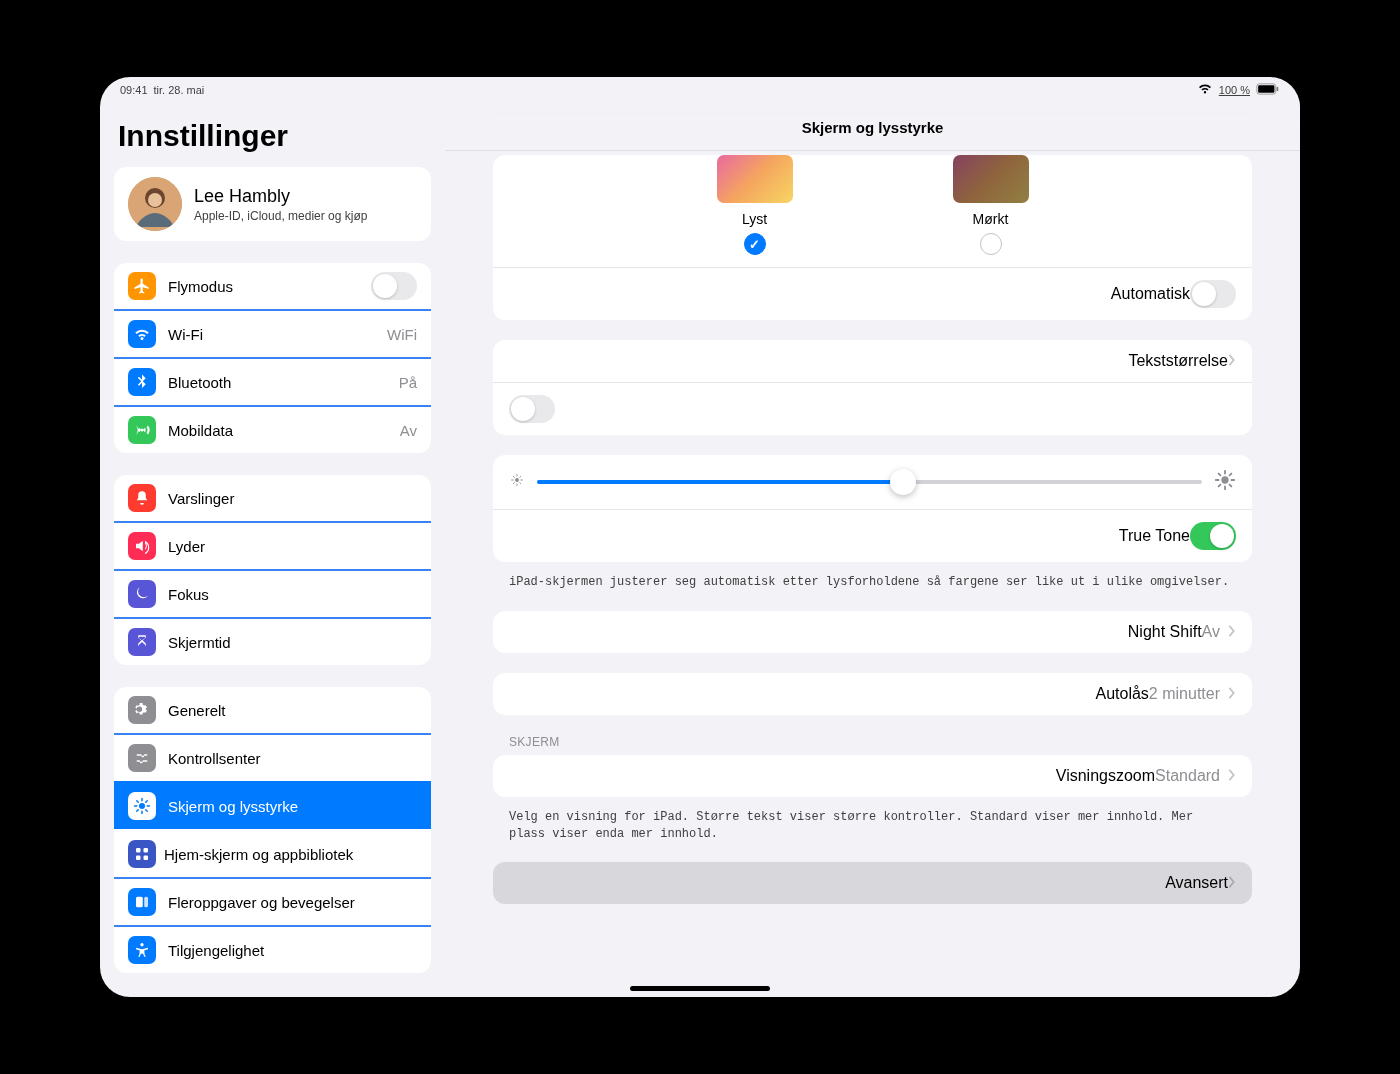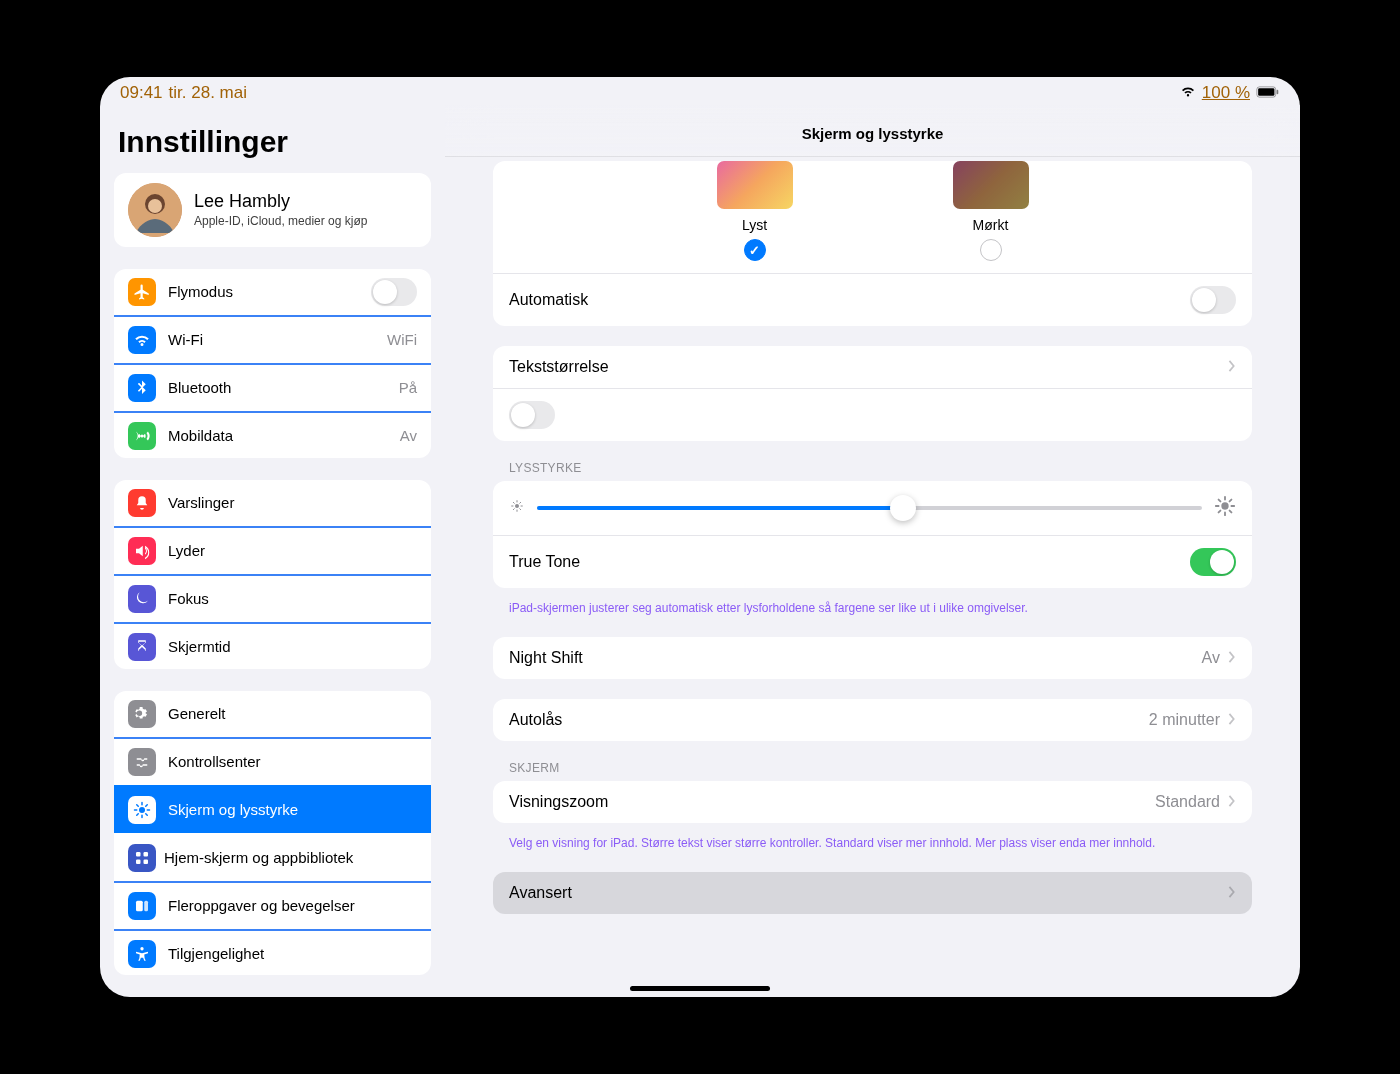--- a/index.html
+++ b/index.html
@@ -1,20 +1,20 @@
 <!DOCTYPE html>
 <html><head>
 <meta charset="utf-8">
 <style>
   * { box-sizing: border-box; margin: 0; padding: 0; font-family: -apple-system, BlinkMacSystemFont, "Segoe UI", Helvetica, Arial, sans-serif; }
   body { background: #000; display: flex; justify-content: center; align-items: center; min-height: 100vh; }
   .device { width: 1240px; height: 960px; background: #000; border-radius: 48px; padding: 20px; position: relative; }
   .screen { width: 100%; height: 100%; background: #f2f2f7; border-radius: 30px; overflow: hidden; display: flex; flex-direction: column; }
 
-  .statusbar { display: flex; justify-content: space-between; align-items: center; padding: 6px 20px 2px; font-size: 17px; font-weight: 500; color: #a16207; }
+  .statusbar { display: flex; justify-content: space-between; align-items: center; padding: 6px 20px 2px; font-size: 11px; font-weight: 500; color: #404040; }
   .statusbar .left { display:flex; gap:6px; align-items:center;}
   .statusbar .right { display:flex; align-items:center; gap:6px;text-decoration:underline; }
   .wifi-icon, .battery-icon { display:inline-block; }
 
   .content { flex:1; display:flex; overflow:hidden; }
   .sidebar { width: 345px; padding: 6px 14px 0; display:flex; flex-direction:column; overflow:hidden;}
   .sidebar h1 { font-size: 30px; font-weight: 700; padding: 14px 4px 14px; }
   .card { background:#fff; border-radius:12px; overflow:hidden; margin-bottom:22px; }
   .profile { display:flex; align-items:center; gap:12px; padding:10px 14px; cursor:pointer; }
   .avatar { width:54px; height:54px; border-radius:50%; background: linear-gradient(135deg,#d9a574,#c98b5f); display:flex; align-items:center; justify-content:center; overflow:hidden;}
@@ -48,27 +48,27 @@
   .thumb { width:76px; height:48px; border-radius:7px; background:linear-gradient(135deg,#e96aa0,#f5a65e,#f6d663); margin:0 auto 8px;}
   .thumb.dark { filter: brightness(.6) saturate(.9);}
   .appearance-item .alabel { font-size:14px; margin-bottom:6px;}
   .radio { width:22px; height:22px; border-radius:50%; border:1.5px solid #c3c3c6; margin:0 auto; display:flex; align-items:center; justify-content:center;}
   .radio.checked { background:#007aff; border-color:#007aff;}
   .radio.checked::after{content:'✓'; color:#fff; font-size:13px; font-weight:700;}
 
   .group { background:#fff; border-radius:12px; overflow:hidden; margin-bottom:20px;}
   .group .grow { display:flex; align-items:center; padding:12px 16px; border-top:1px solid #e5e5ea;}
   .group .grow:first-child { border-top:none; }
-  .grow .glabel { flex:1; font-size:16px; }
+  .grow .glabel { flex:1; font-size:16px;text-align:right; }
   .grow .gval { color:#8e8e93; font-size:16px; margin-right:8px;}
   .chevron { color:#c3c3c6; }
   .chevron svg{width:8px;height:12px;}
 
   .section-label { font-size:12px; color:#8e8e93; text-transform:uppercase; padding: 0 16px 6px; letter-spacing:.3px; }
-  .section-footer { font-size:12px; color:#8b5cf6; padding:6px 16px 0; line-height:1.4; margin-bottom:20px;}
+  .section-footer { font-size:12px; color:#404040; padding:6px 16px 0; line-height:1.4; margin-bottom:20px;font-family:Liberation Mono, monospace;}
 
   .slider-row { display:flex; align-items:center; padding:14px 16px; gap:12px; border-top:1px solid #e5e5ea;}
   .slider-row:first-child{border-top:none;}
   .sun-small, .sun-large { color:#8e8e93; }
   .sun-small svg{width:16px;height:16px;}
   .sun-large svg{width:22px;height:22px;}
   .slider-track{ flex:1; height:4px; background:#d1d1d6; border-radius:2px; position:relative;}
   .slider-fill{position:absolute; left:0; top:0; bottom:0; width:55%; background:#007aff; border-radius:2px;}
   .slider-knob{position:absolute; left:55%; top:50%; width:26px; height:26px; background:#fff; border-radius:50%; transform:translate(-50%,-50%); box-shadow:0 2px 6px rgba(0,0,0,.25);}
 
@@ -284,21 +284,20 @@
               <span class="glabel">Tekststørrelse</span>
               <span class="chevron"><svg viewBox="0 0 8 14" fill="none" stroke="#c3c3c6" stroke-width="2">
                     <path d="M1 1l5 6-5 6"></path>
                   </svg></span>
             </div>
             <div class="grow">
               <div class="toggle"></div>
             </div>
           </div>
 
-          <div class="section-label">LYSSTYRKE</div>
           <div class="group" style="margin-bottom:6px;">
             <div class="slider-row">
               <span class="sun-small"><svg viewBox="0 0 24 24" fill="#8e8e93">
                     <circle cx="12" cy="12" r="3"></circle>
                     <path d="M12 4v2M12 18v2M4 12h2M18 12h2M6.5 6.5l1.4 1.4M16.1 16.1l1.4 1.4M17.5 6.5l-1.4 1.4M7.9 16.1l-1.4 1.4" stroke="#8e8e93" stroke-width="1.5" stroke-linecap="round"></path>
                   </svg></span>
               <div class="slider-track">
                 <div class="slider-fill"></div>
                 <div class="slider-knob"></div>
               </div>

